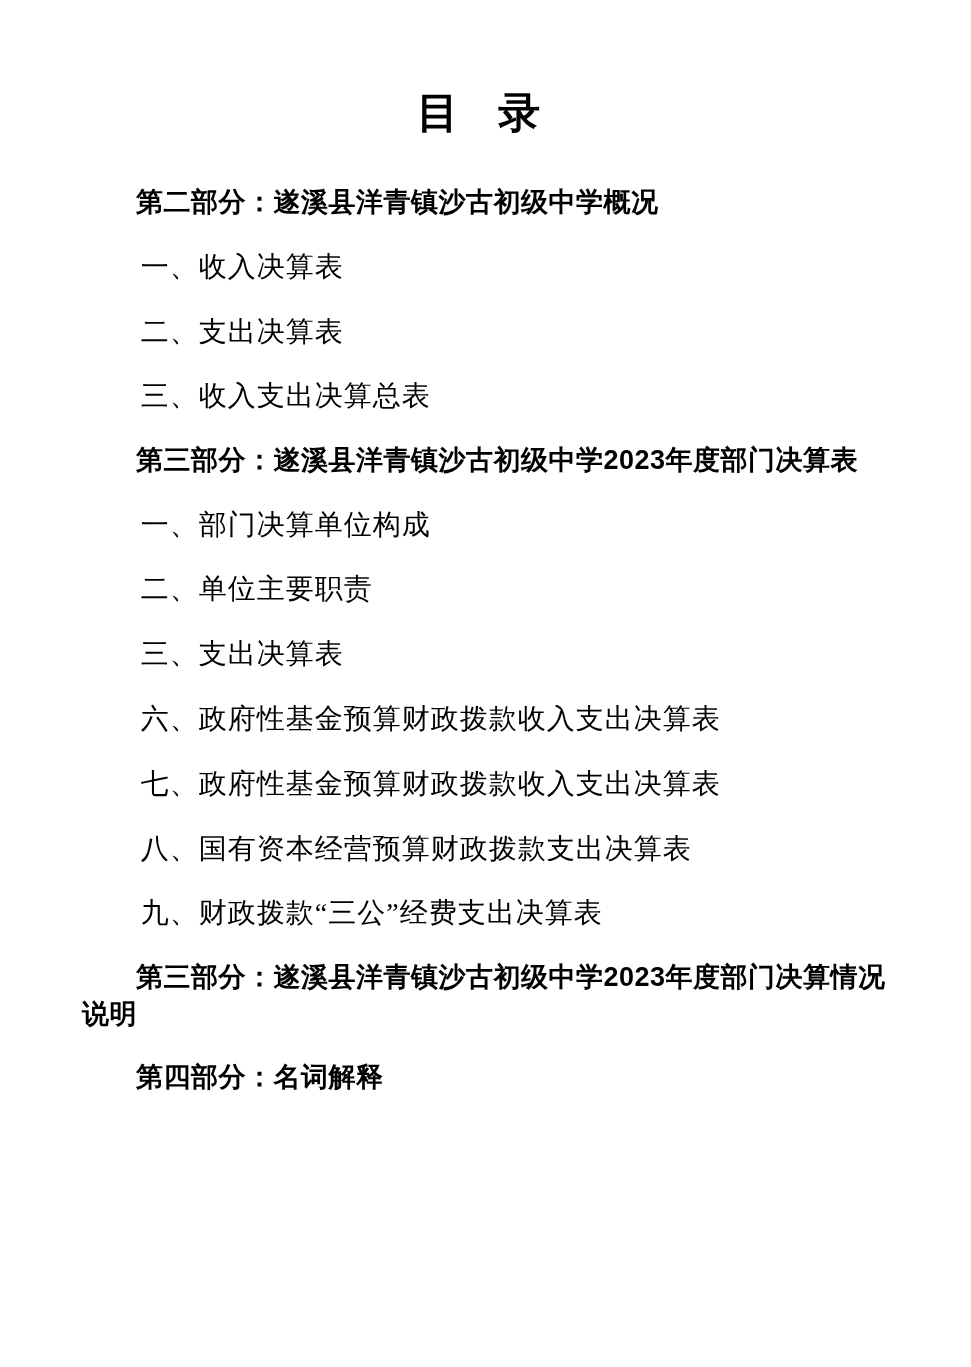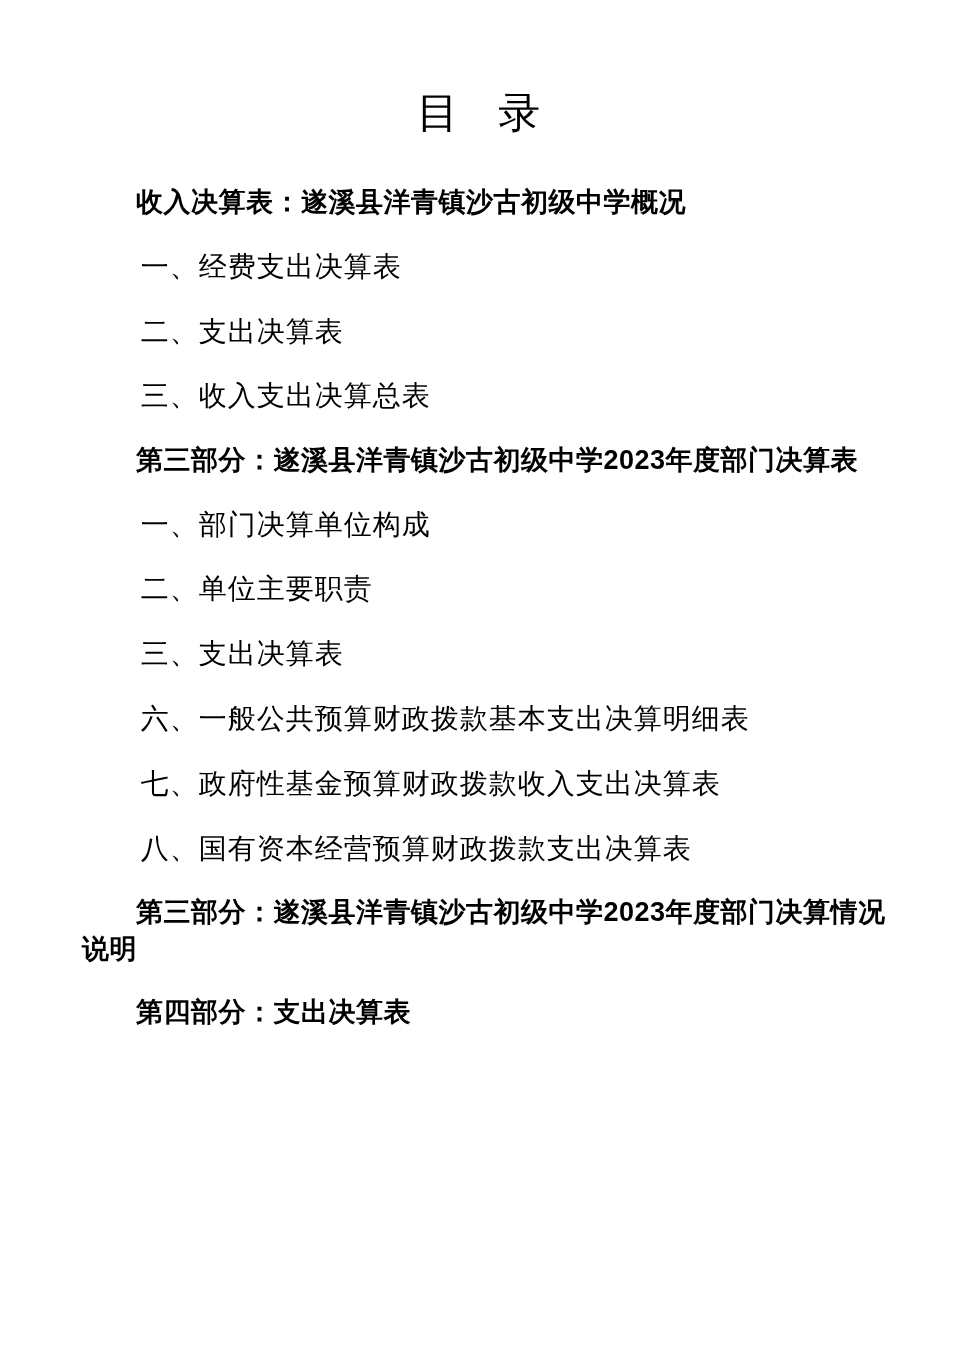--- a/index.html
+++ b/index.html
@@ -18,21 +18,21 @@
     width: 971px;
     height: 1367px;
     box-sizing: border-box;
     padding: 0;
     position: relative;
   }
   .doc-title {
     text-align: center;
     font-family: "Liberation Sans", "DejaVu Sans", sans-serif;
     font-size: 42px;
-    font-weight: normal;
+    font-weight: bold;
     letter-spacing: 14px;
     margin-top: 88px;
     margin-bottom: 14px;
     line-height: 1.2;
   }
   .toc {
     margin-top: 46px;
     padding-left: 82px;
     padding-right: 60px;
   }
@@ -57,28 +57,29 @@
   }
 </style>
 </head>
 <body>
 
 <div class="page">
 
   <h1 class="doc-title">目  录</h1>
 
   <div class="toc">
-    <div class="toc-entry level-1">收入决算表：遂溪县洋青镇沙古初级中学概况</div>
-    <div class="toc-entry level-2">一、经费支出决算表</div>
+    <div class="toc-entry level-1">第二部分：遂溪县洋青镇沙古初级中学概况</div>
+    <div class="toc-entry level-2">一、收入决算表</div>
     <div class="toc-entry level-2">二、支出决算表</div>
     <div class="toc-entry level-2">三、收入支出决算总表</div>
     <div class="toc-entry level-1">第三部分：遂溪县洋青镇沙古初级中学2023年度部门决算表</div>
     <div class="toc-entry level-2">一、部门决算单位构成</div>
     <div class="toc-entry level-2">二、单位主要职责</div>
     <div class="toc-entry level-2">三、支出决算表</div>
-    <div class="toc-entry level-2">六、一般公共预算财政拨款基本支出决算明细表</div>
+    <div class="toc-entry level-2">六、政府性基金预算财政拨款收入支出决算表</div>
     <div class="toc-entry level-2">七、政府性基金预算财政拨款收入支出决算表</div>
     <div class="toc-entry level-2">八、国有资本经营预算财政拨款支出决算表</div>
+    <div class="toc-entry level-2">九、财政拨款“三公”经费支出决算表</div>
     <div class="toc-entry level-1">第三部分：遂溪县洋青镇沙古初级中学2023年度部门决算情况说明</div>
-    <div class="toc-entry level-1">第四部分：支出决算表</div>
+    <div class="toc-entry level-1">第四部分：名词解释</div>
   </div>
 
 </div>
 
 </body></html>

